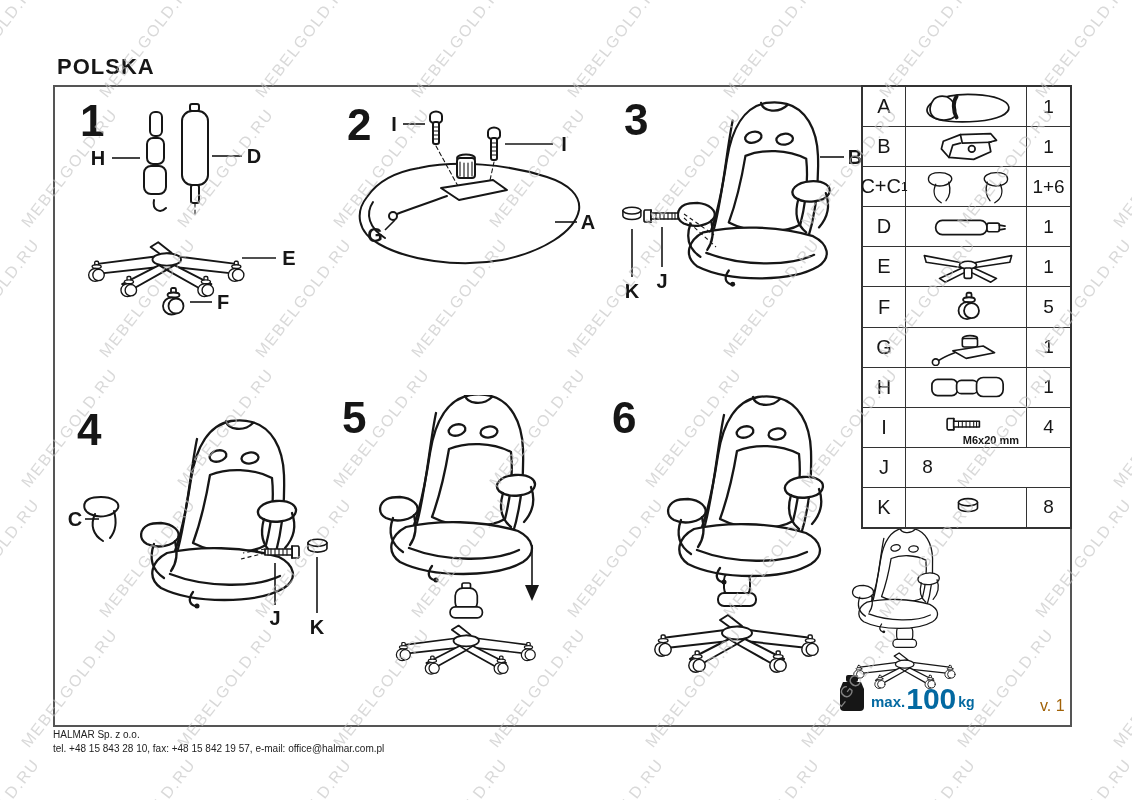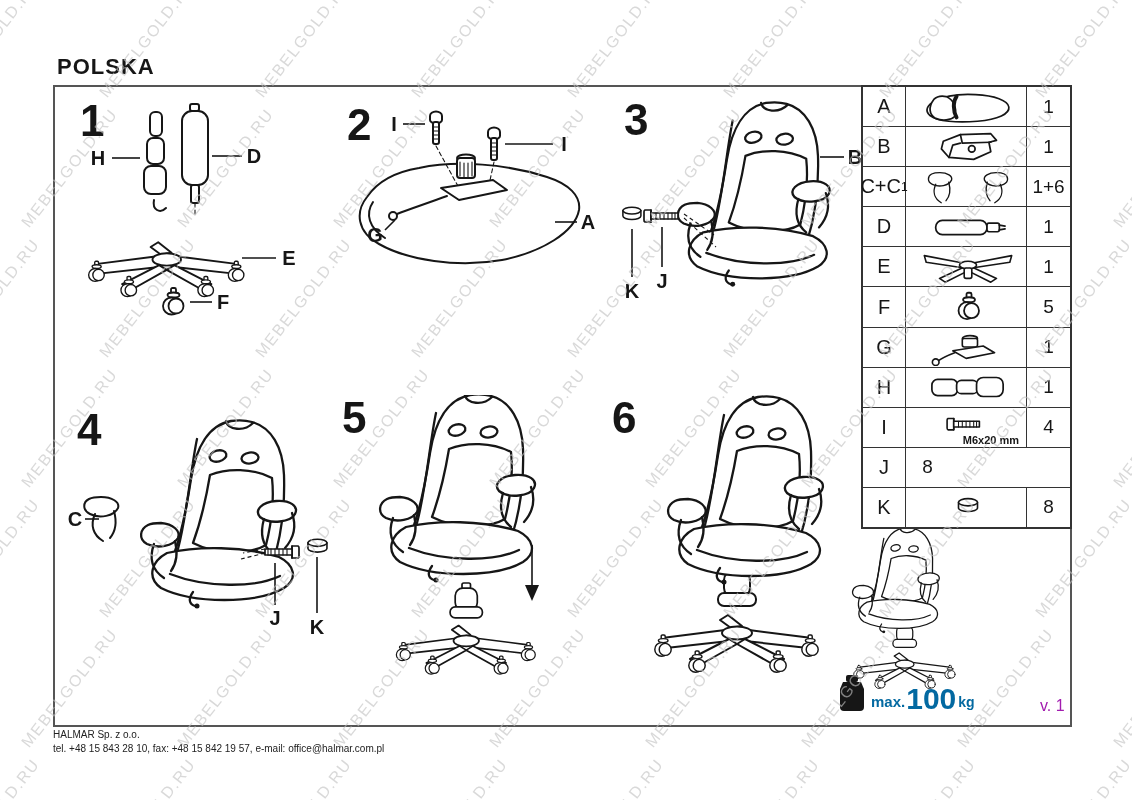--- a/index.html
+++ b/index.html
@@ -40,21 +40,21 @@
   .note{position:absolute;right:7px;bottom:1px;font-size:11px;font-weight:bold;color:#161616;}
   .c-qty{width:43px;display:flex;align-items:center;justify-content:center;
          font-size:19px;color:#161616;}
 
   .corner-chair{position:absolute;left:757px;top:437px;width:190px;height:176px;}
   .weight{position:absolute;left:784px;top:587px;display:flex;align-items:flex-end;color:#0369a1;}
   .weight .w-ico{width:26px;height:40px;margin-right:6px;}
   .weight .w-max{font-size:15px;font-weight:bold;margin-bottom:4px;}
   .weight .w-val{font-size:30px;font-weight:bold;line-height:30px;margin-left:1px;}
   .weight .w-unit{font-size:14px;font-weight:bold;margin-bottom:4px;margin-left:2px;}
-  .version{position:absolute;left:985px;top:610px;font-size:16px;color:#a21caf;}
+  .version{position:absolute;left:985px;top:610px;font-size:16px;color:#a16207;}
 
   .footer{position:absolute;left:53px;top:728px;width:1015px;
           font-size:10px;line-height:13.5px;color:#222;}
 </style>
 </head>
 <body>
 
 <svg width="0" height="0" style="position:absolute" aria-hidden="true">
   <defs>
     <g id="caster-sym" stroke="#161616" fill="none" stroke-width="1.8" stroke-linecap="round" stroke-linejoin="round">

